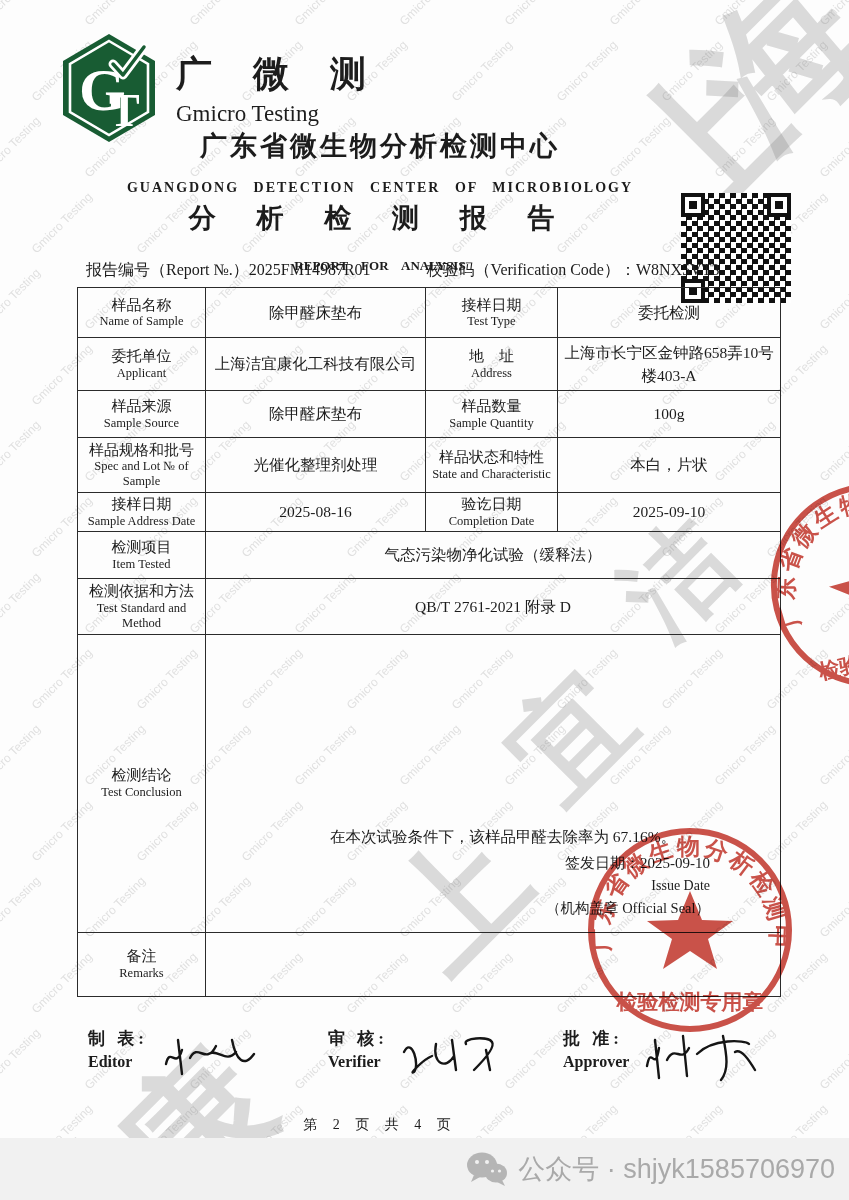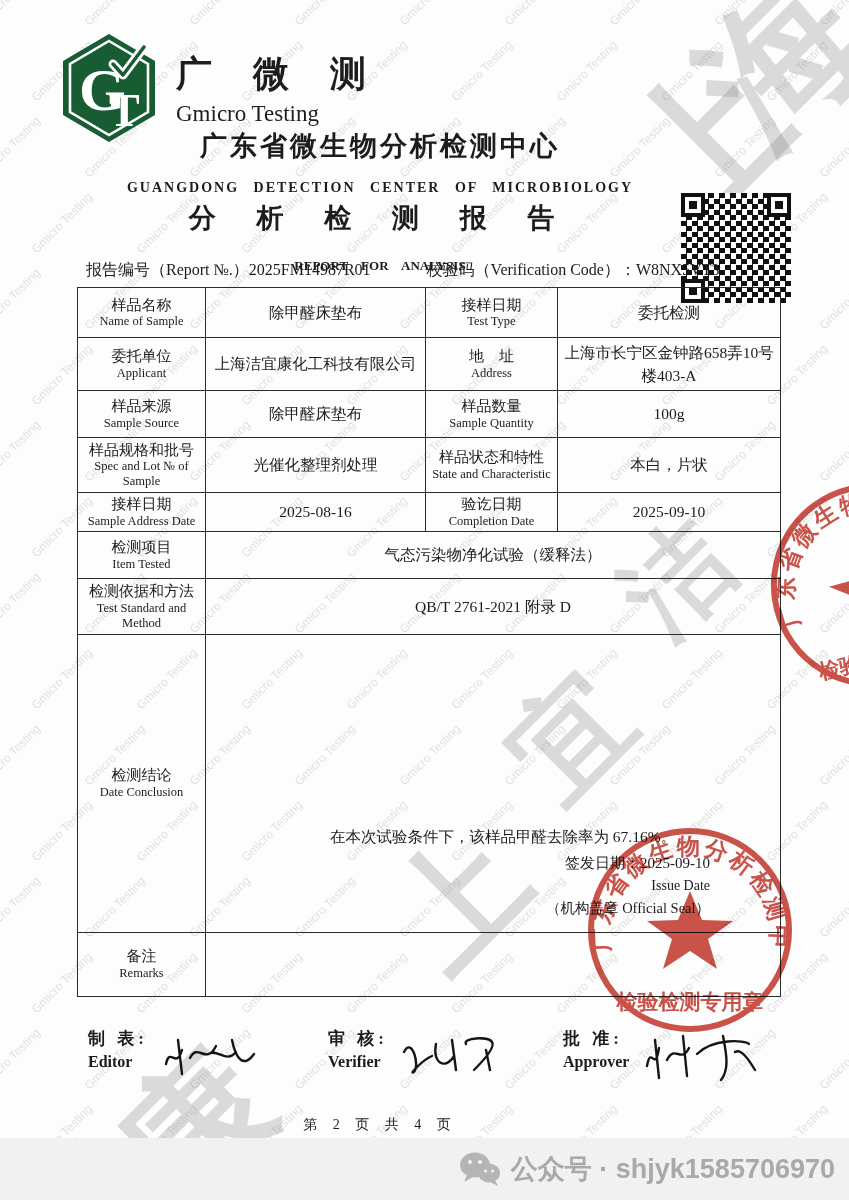--- a/index.html
+++ b/index.html
@@ -70,21 +70,21 @@
   .sig-cn{font-size:17px;letter-spacing:4px;white-space:nowrap;}
   .sig-en{font-size:16px;}
   .sig-script{margin-left:8px;margin-top:2px;}
   
   .pagenum{position:absolute;left:0;top:1116px;width:760px;text-align:center;font-size:14px;letter-spacing:6px;z-index:3;}
   .footer-band{
     position:absolute;left:0;bottom:0;width:849px;height:62px;background:#f1f1f1;z-index:4;
     display:flex;align-items:center;justify-content:flex-end;padding-right:14px;box-sizing:border-box;
   }
   .wechat-line{display:flex;align-items:flex-end;color:#a9a9a9;
-    font-family:"Liberation Sans","DejaVu Sans",sans-serif;font-size:27px;font-weight:bold;}
+    font-family:"Liberation Sans","DejaVu Sans",sans-serif;font-size:27px;}
   .wechat-line svg{margin-right:10px;}
 </style>
 </head>
 <body>
 
 <div class="page">
 
   <div>
       <span class="wm-tile" style="left: -30px; top: -12px;">Gmicro Testing</span>
       <span class="wm-tile" style="left: 75px; top: -12px;">Gmicro Testing</span>
@@ -357,21 +357,21 @@
     <tr style="height:56px">
       <td>
             <div class="lab-cn">检测依据和方法</div>
             <div class="lab-en">Test Standard and Method</div>
           </td>
       <td class="val" colspan="3">QB/T 2761-2021 附录 D</td>
     </tr>
     <tr style="height:298px">
       <td>
             <div class="lab-cn">检测结论</div>
-            <div class="lab-en">Date Conclusion</div>
+            <div class="lab-en">Test Conclusion</div>
           </td>
       <td class="concl-cell" colspan="3">
         <div class="concl-text">在本次试验条件下，该样品甲醛去除率为 67.16%。</div>
         <div class="issue-block">
           <div><span>签发日期：</span><span>2025-09-10</span></div>
           <div class="issue-en">Issue Date</div>
           <div class="issue-seal-note">（机构盖章 Official Seal）</div>
         </div>
       </td>
     </tr>

